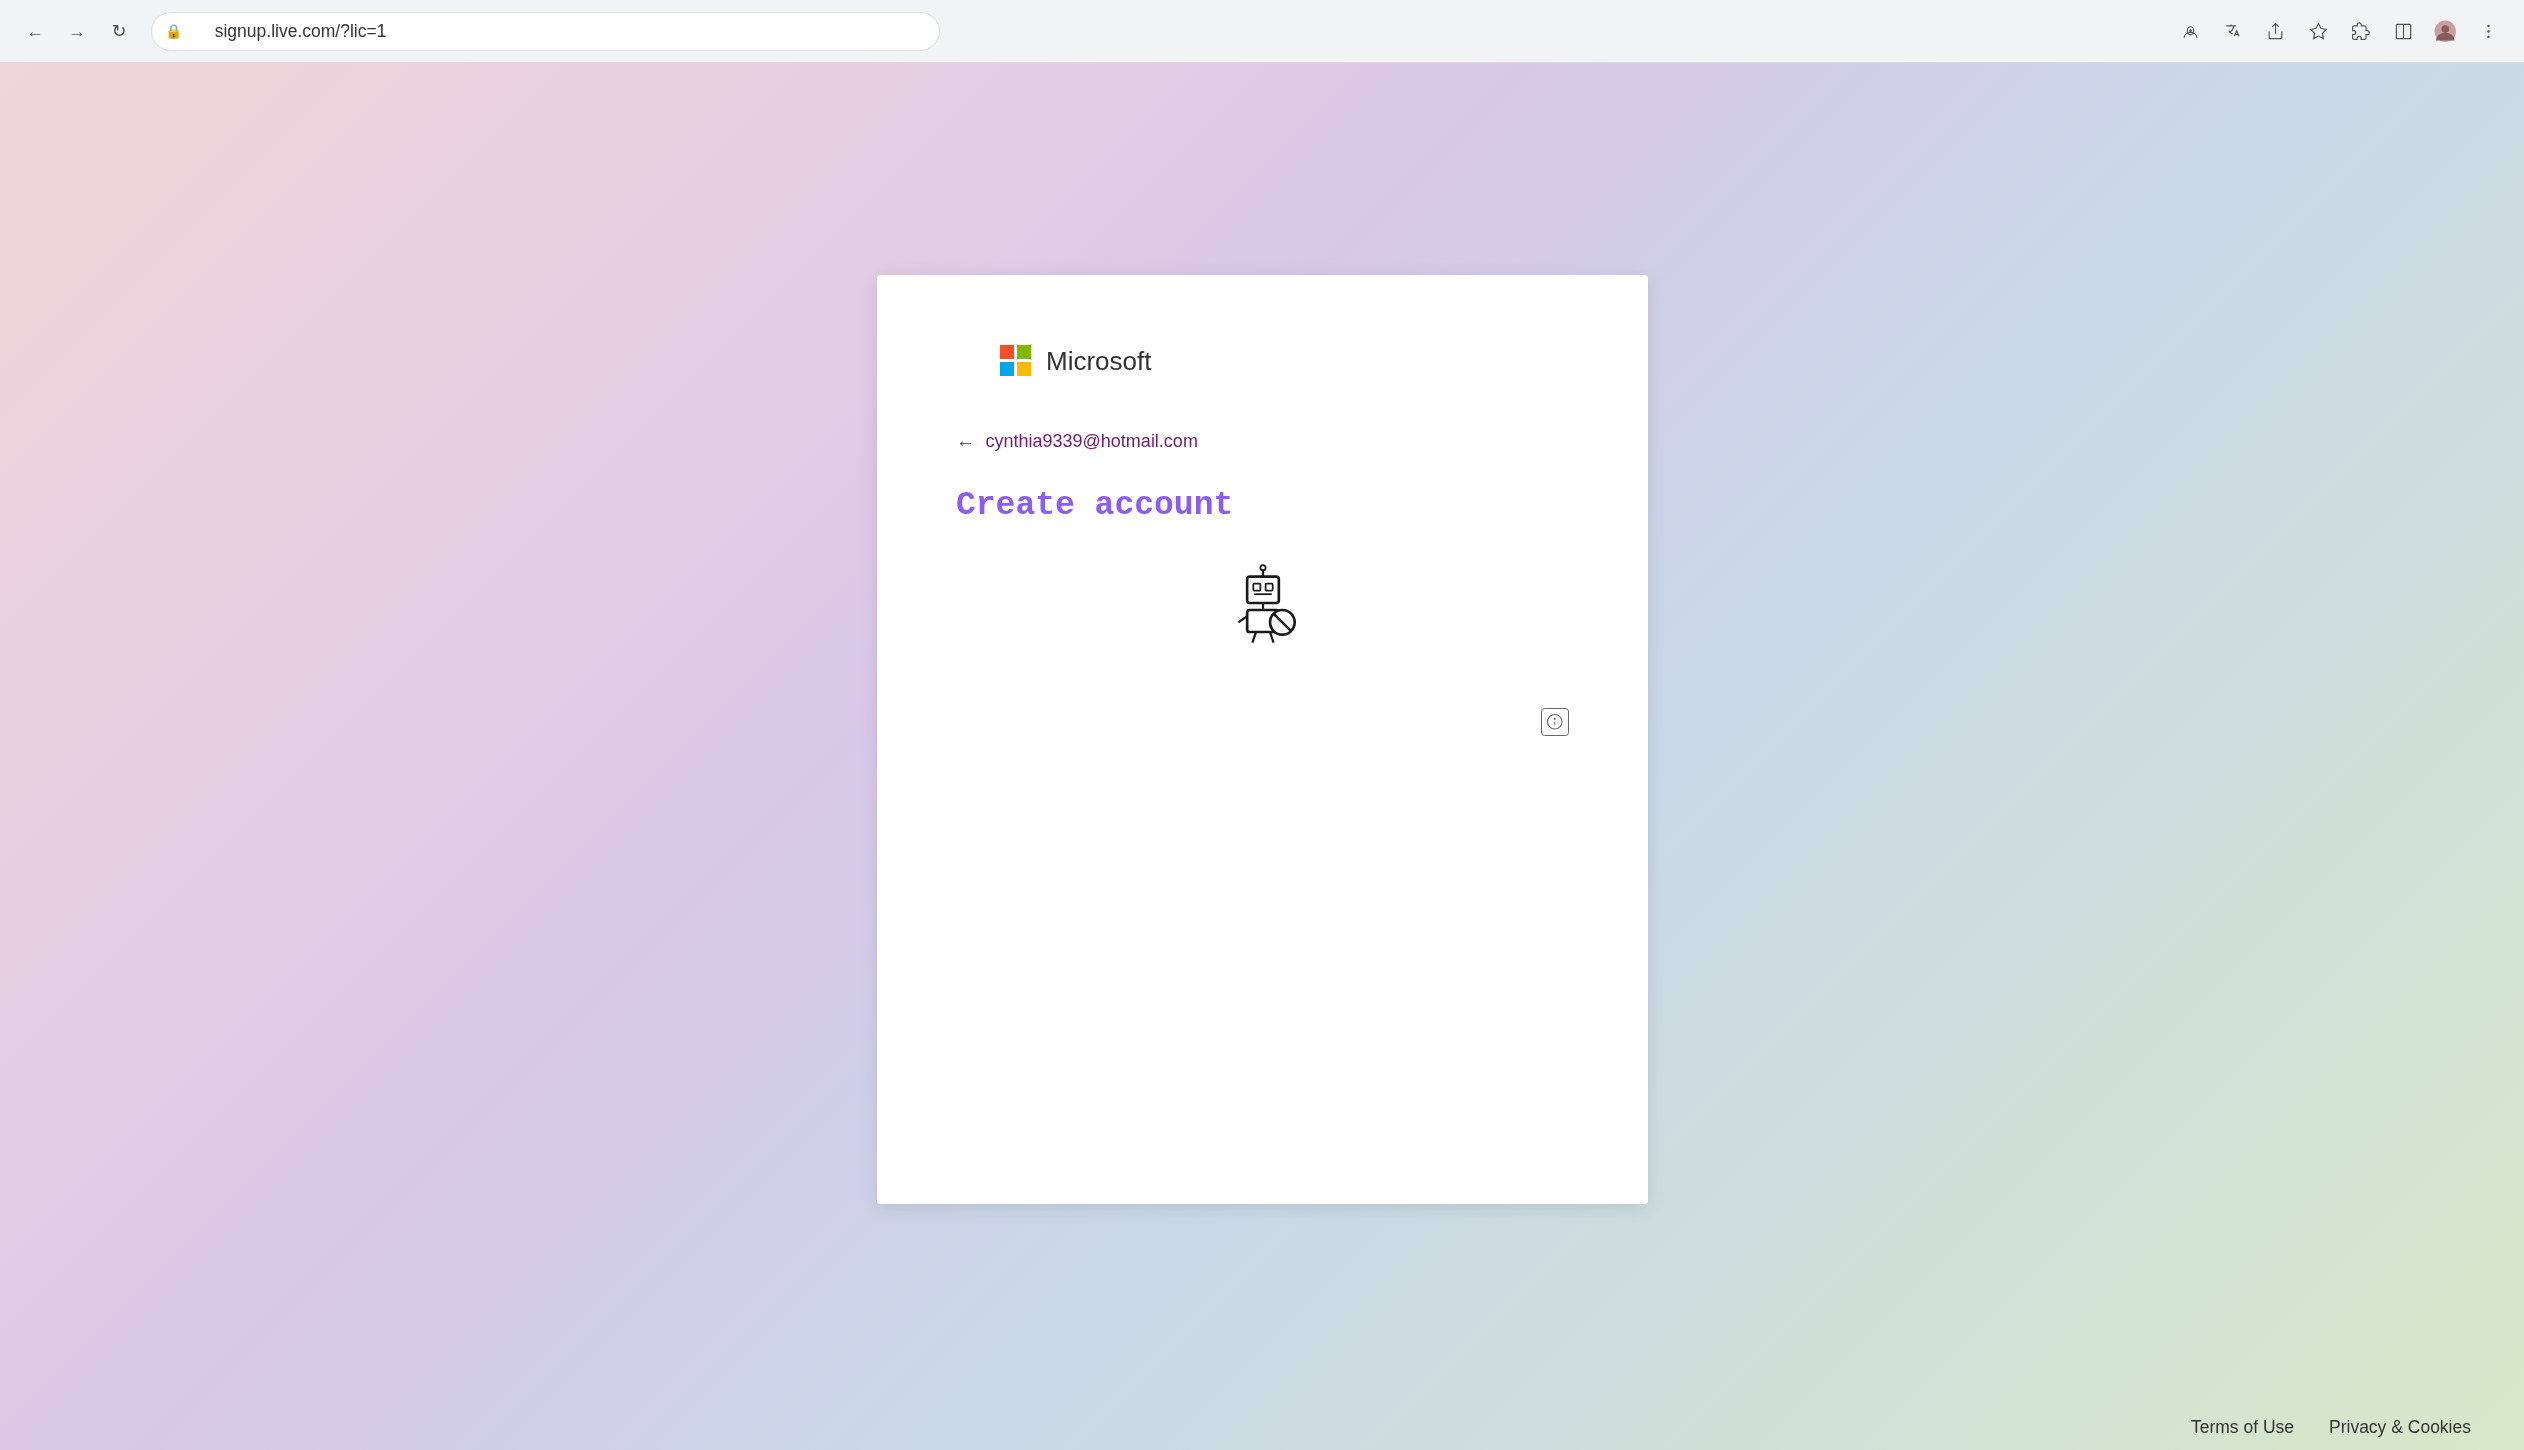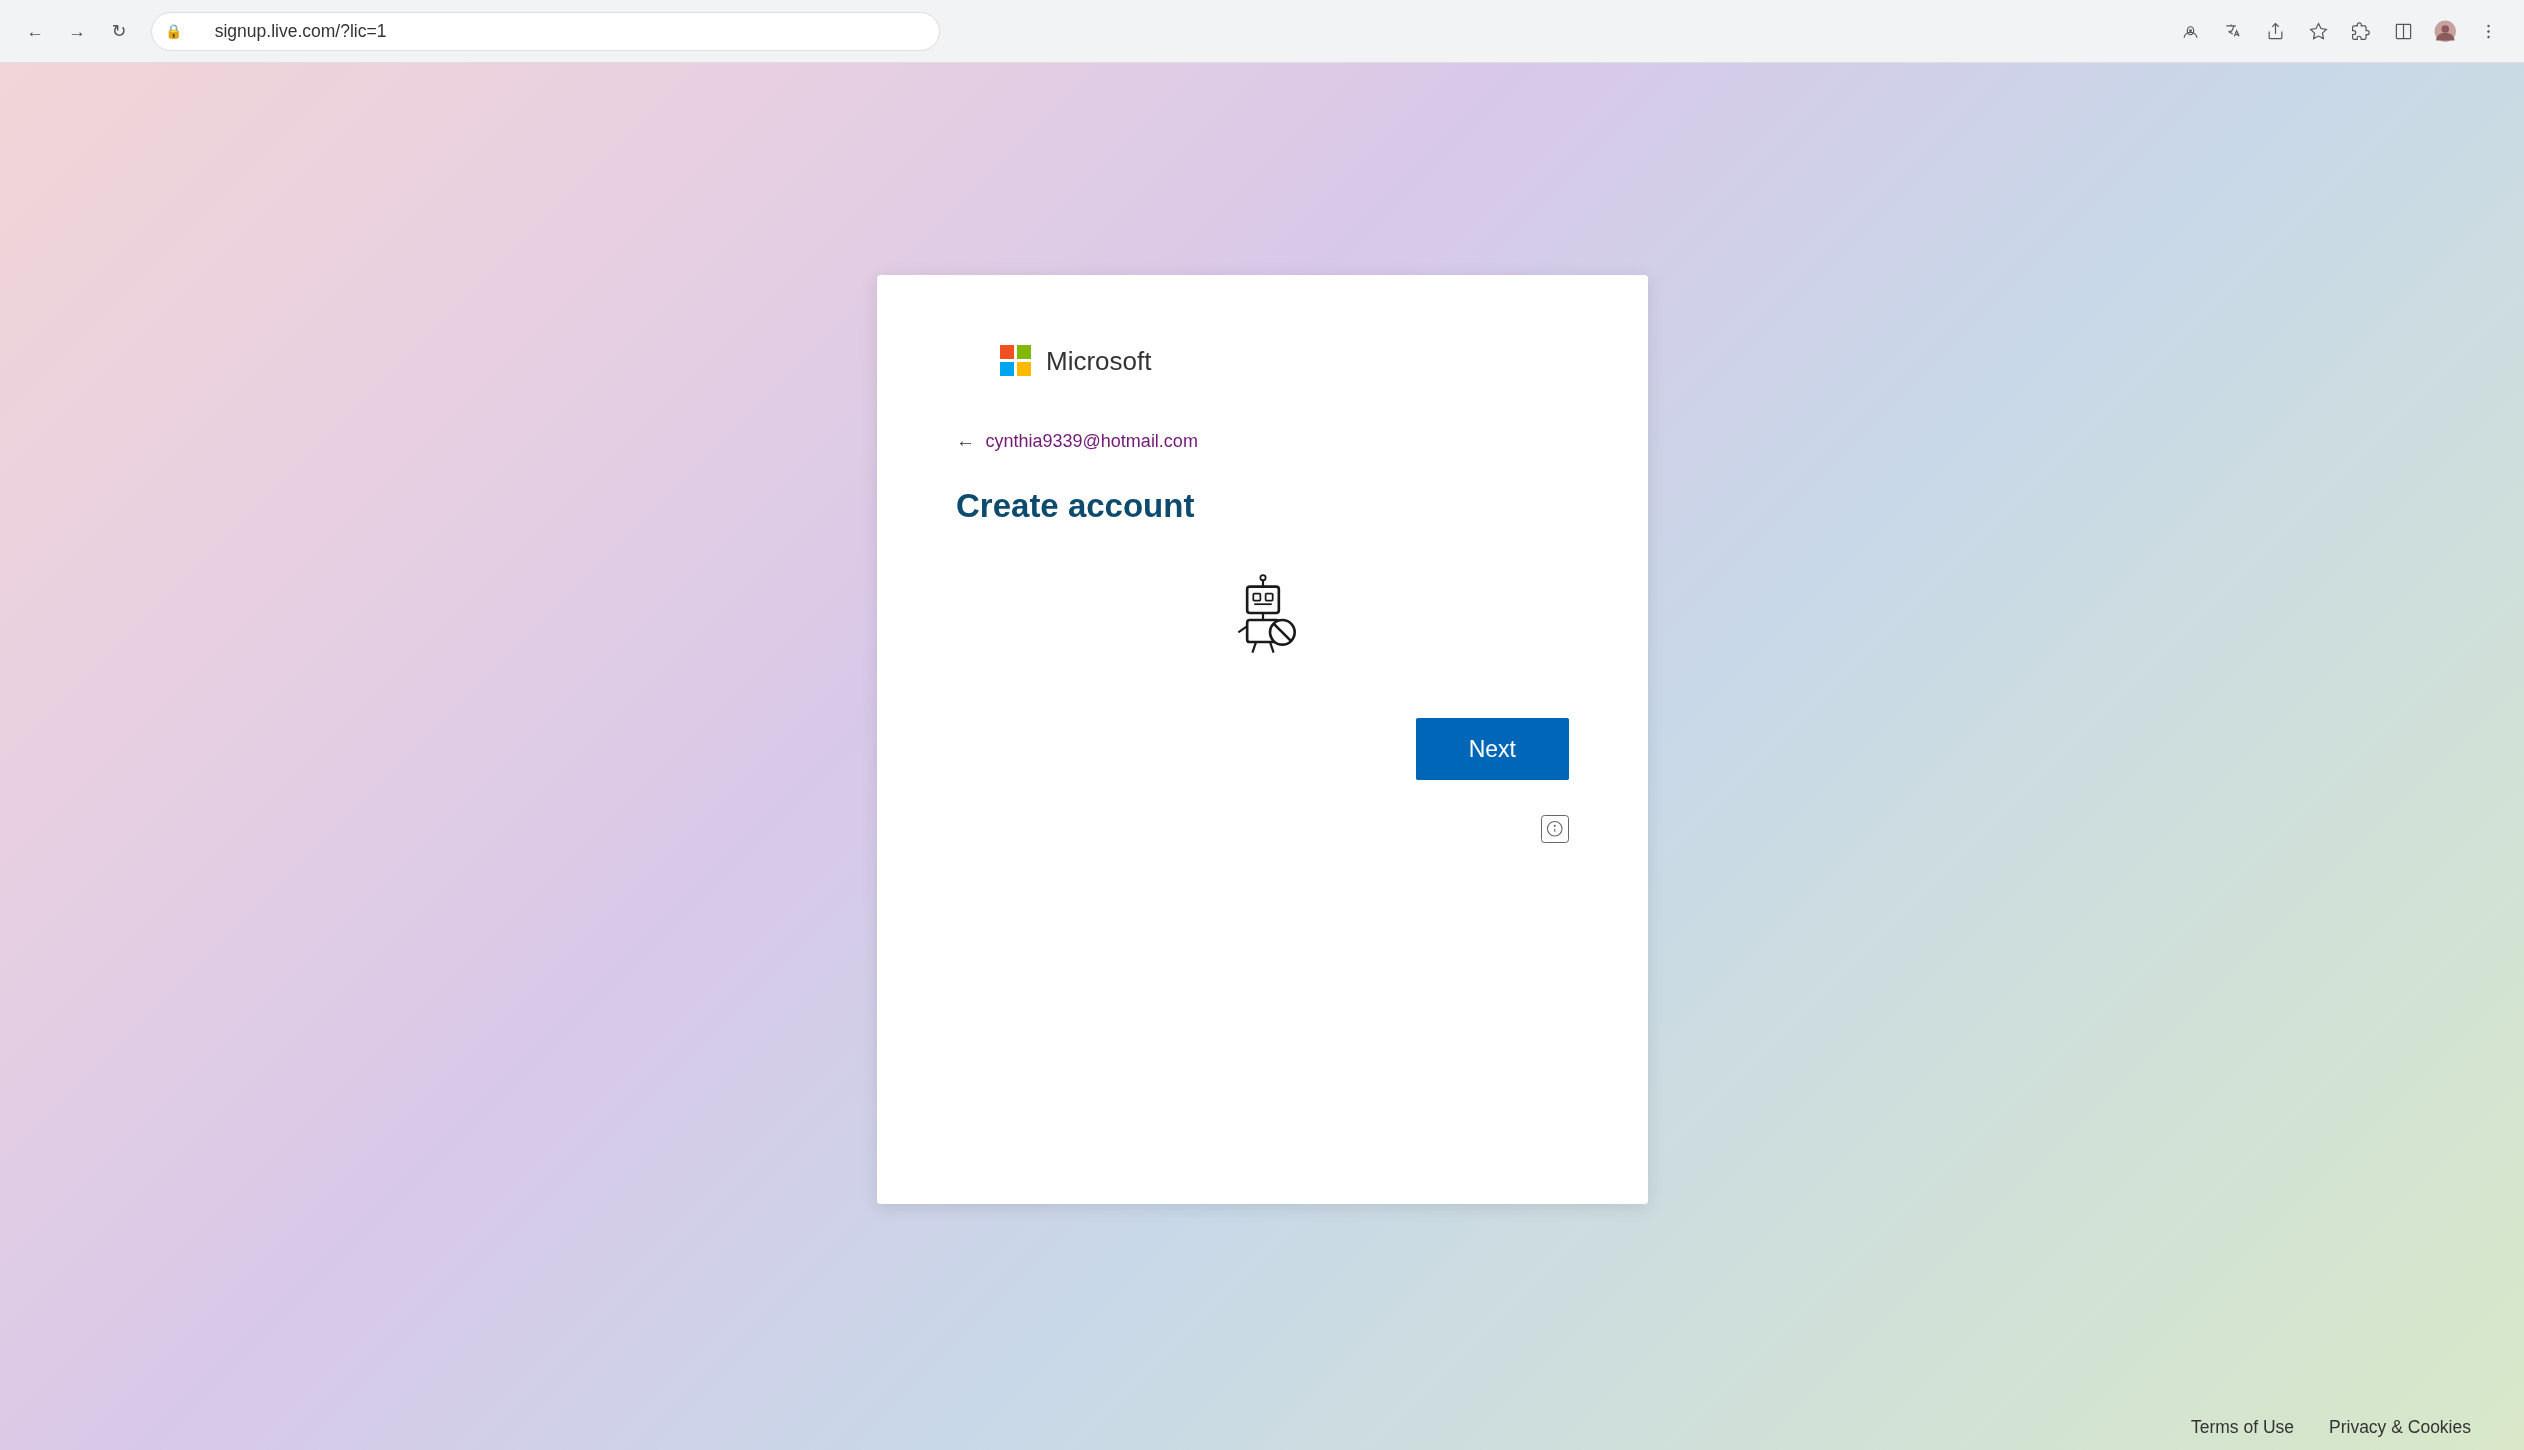--- a/index.html
+++ b/index.html
@@ -159,22 +159,23 @@
 
     .back-email {
       font-size: 18px;
       color: #701a75;
     }
 
     
     .page-title {
       font-size: 33px;
       font-weight: 600;
-      color: #0c4a6e;
-      margin-bottom: 44px;
+      color: #8b5cf6;
+      margin-bottom: 35px;
+      font-family: Liberation Mono, monospace;
     }
 
     
     .puzzle-box {
       border: 1.8px solid #333;
       border-radius: 1.8px;
       padding: 21px 24.5px;
       margin-bottom: 53px;
       font-size: 21px;
       color: #333;
@@ -359,23 +360,20 @@
         <line x1="68" y1="65" x2="78" y2="72" stroke="#1a1a1a" stroke-width="2.5"></line>
 
         <line x1="42" y1="83" x2="38" y2="95" stroke="#1a1a1a" stroke-width="2.5"></line>
         <line x1="58" y1="83" x2="62" y2="95" stroke="#1a1a1a" stroke-width="2.5"></line>
 
         <circle cx="72" cy="72" r="14" stroke="#1a1a1a" stroke-width="3" fill="white"></circle>
         <line x1="62" y1="62" x2="82" y2="82" stroke="#1a1a1a" stroke-width="3"></line>
       </svg>
     </div>
 
-    <div class="next-button-container">
-      <button class="next-btn">Next</button>
-    </div>
 
     <div class="bottom-icon">
       <div class="info-icon">
         <svg width="17.5" height="17.5" viewBox="0 0 24 24" fill="none" stroke="#666" stroke-width="1.5">
           <circle cx="12" cy="12" r="10"></circle>
           <line x1="12" y1="8" x2="12" y2="8" stroke-width="3" stroke-linecap="round"></line>
           <line x1="12" y1="12" x2="12" y2="16"></line>
         </svg>
       </div>
     </div>

